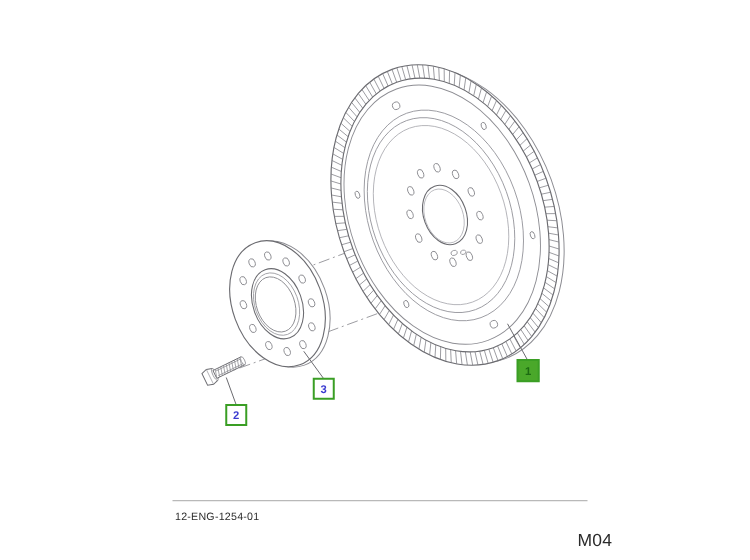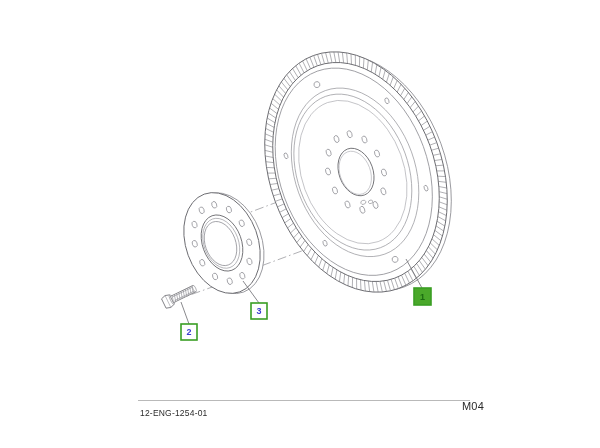--- a/index.html
+++ b/index.html
@@ -49,22 +49,22 @@
     left: 140px;
     top: 8px;
     font-size: 8.5px;
     color: #2b2b2b;
     letter-spacing: 0.2px;
     white-space: nowrap;
   }
   .footer-right {
     position: absolute;
     left: 462px;
-    top: 0;
-    font-size: 11px;
+    top: 24px;
+    font-size: 14px;
     color: #2b2b2b;
     letter-spacing: 0.2px;
     white-space: nowrap;
   }
   .callout-num {
     font-family: "Liberation Sans", sans-serif;
     font-size: 9px;
     font-weight: bold;
   }
 </style>

